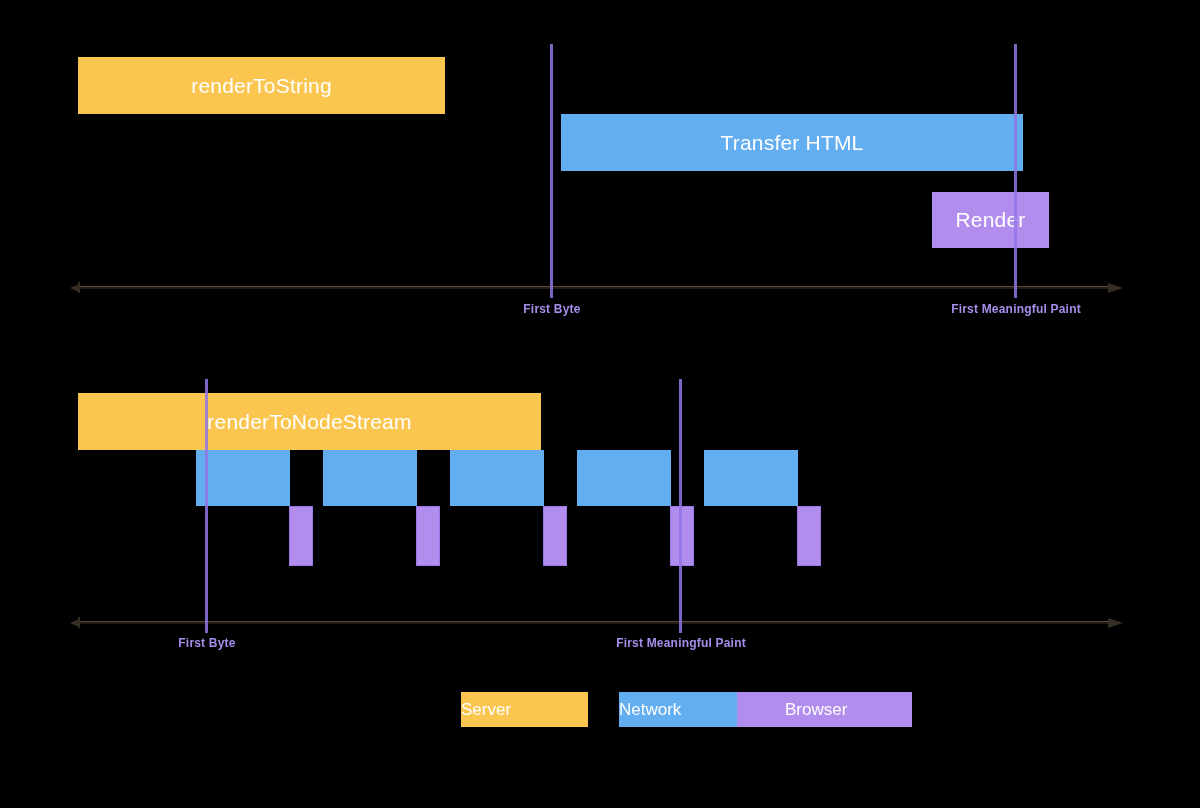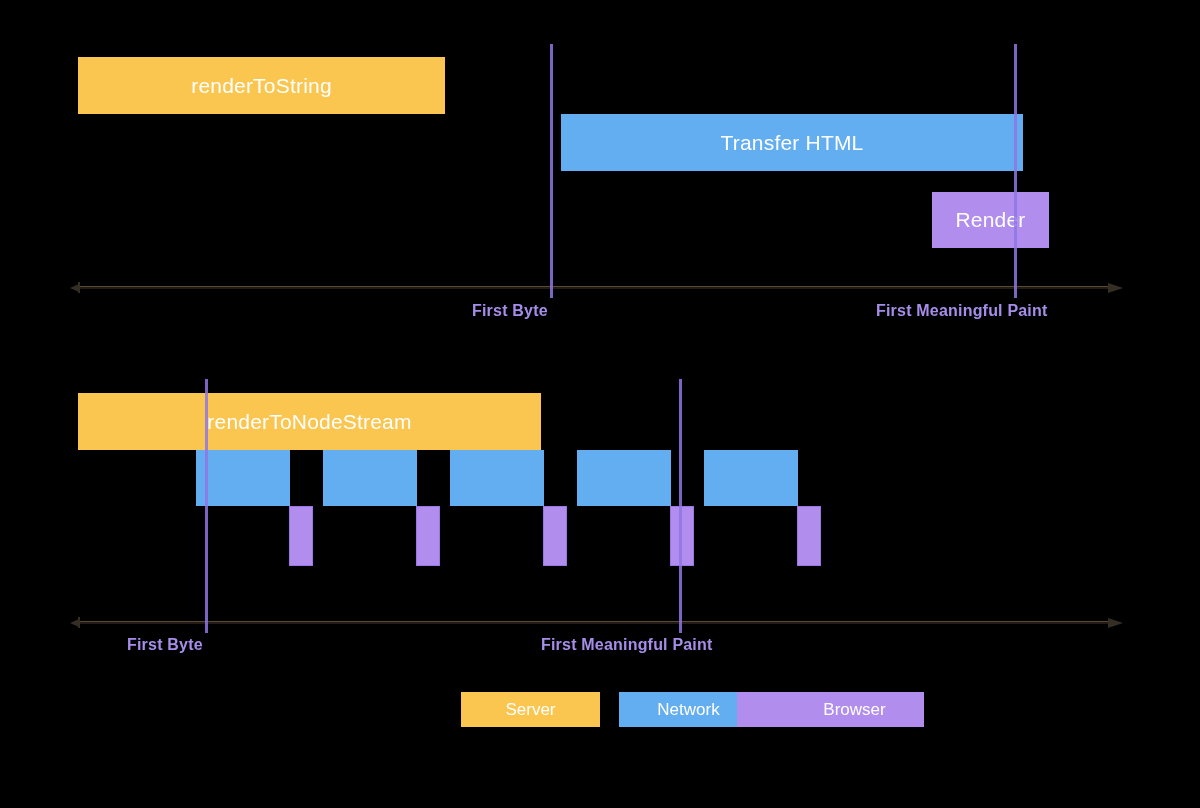--- a/index.html
+++ b/index.html
@@ -60,28 +60,28 @@
   #b-arrow-r{left:1108px;top:618px;}
   .axis-arrow-left{position:absolute;z-index:2;width:0;height:0;
     border-right:9px solid var(--arrow);border-top:4px solid transparent;border-bottom:4px solid transparent;}
   #t-arrow-l{left:70px;top:284px;}
   #b-arrow-l{left:70px;top:619px;}
   .axis-cap{position:absolute;z-index:2;width:2px;height:11px;background:var(--arrow);}
   #t-cap{left:78px;top:282px;}
   #b-cap{left:78px;top:617px;}
 
   .marker-label{
-    position:absolute;z-index:4;text-align:left;
-    color:var(--timeline-label);font-size:16px;font-weight:600;letter-spacing:.2px;
+    position:absolute;z-index:4;text-align:center;
+    color:var(--timeline-label);font-size:12px;font-weight:600;letter-spacing:.2px;
   }
 
   
   .legend-box{
-    position:absolute;top:692px;width:139px;height:35px;z-index:3;
-    display:flex;align-items:center;justify-content:center;
+    position:absolute;top:692px;width:127px;height:35px;z-index:3;
+    display:flex;align-items:center;
     color:var(--bar-text);font-size:17px;font-weight:500;
   }
   #legend-server{left:461px;background:var(--server);}
   #legend-network{left:599px;background:var(--network);margin-left:20px;}
   #legend-browser{left:737px;background:var(--browser);padding-left:48px;}
 </style>
 </head>
 <body>
 
 <div id="canvas">

